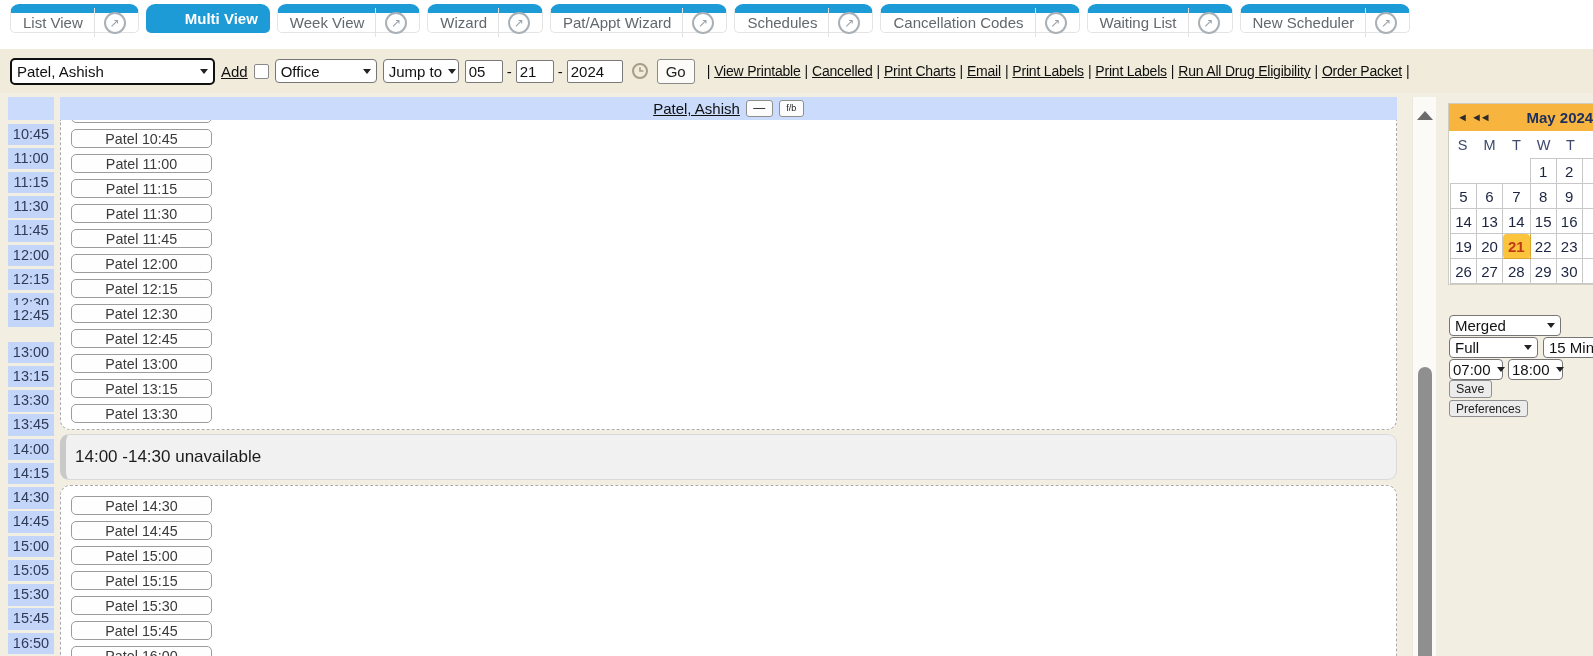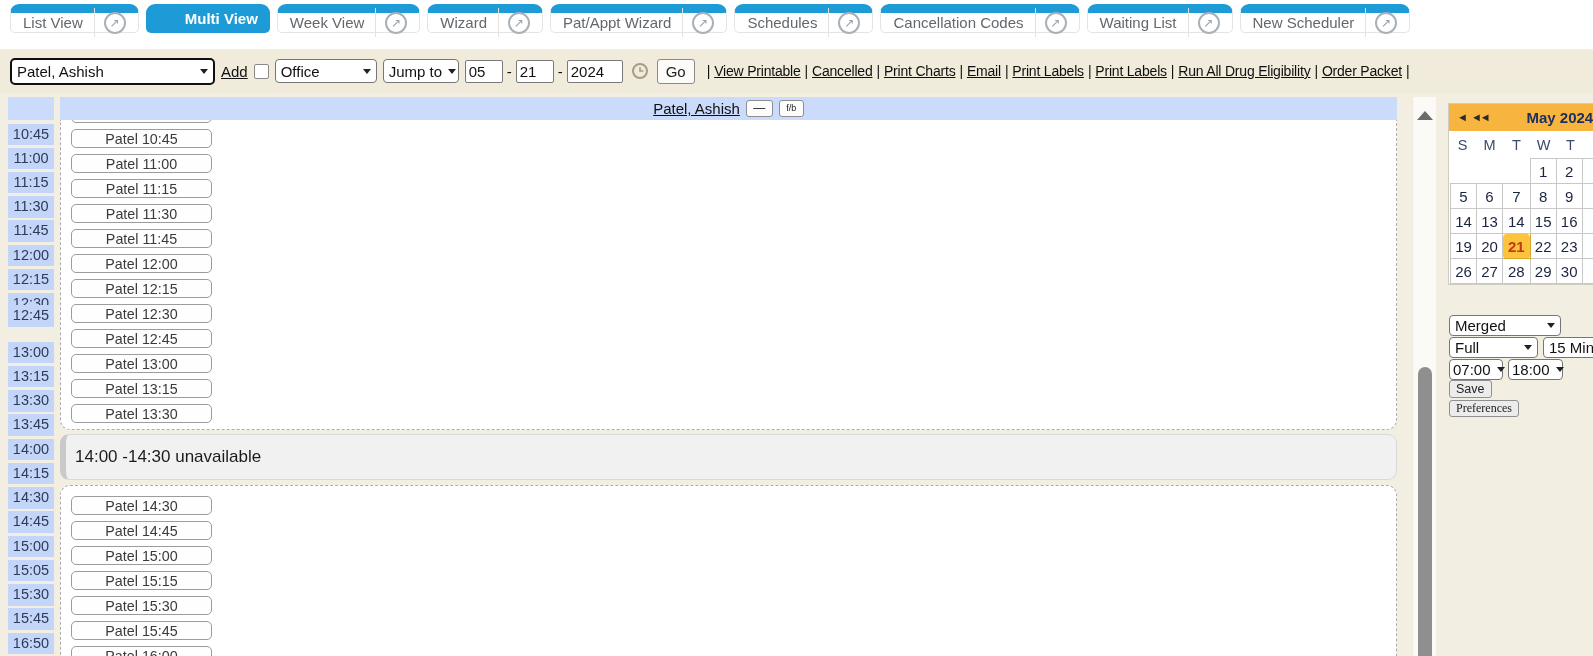--- a/index.html
+++ b/index.html
@@ -101,21 +101,21 @@
   .set-merged { position:absolute; top:315px; left:1449px; width:112px; height:21px; }
   .set-full   { position:absolute; top:337px; left:1449px; width:89px;  height:21px; }
   .set-int    { position:absolute; top:337px; left:1543px; width:100px; height:21px; }
   .set-start  { position:absolute; top:359px; left:1449px; width:54px;  height:21px; padding:0 3px; }
   .set-end    { position:absolute; top:359px; left:1508px; width:55px;  height:21px; padding:0 3px; }
   .btn-save   { position:absolute; top:380px; left:1449px; height:18px; padding:0 6px;
                 background:#ececec; border:1px solid #909090; border-radius:3px;
                 font-family:inherit; font-size:12.5px; color:#222; cursor:pointer; }
   .btn-prefs  { position:absolute; top:400px; left:1449px; height:17px; padding:0 6px;
                 background:#ececec; border:1px solid #909090; border-radius:3px;
-                font-family:Liberation Serif, serif; font-size:12px; color:#222; cursor:pointer; }
+                font-family:Liberation Sans, sans-serif; font-size:12px; color:#222; cursor:pointer; }
 </style>
 </head>
 <body>
 
 <div class="page">
 
   <div class="tabbar" id="tabbar">
       <div class="tab">
         <span class="tab-label">List View</span>
         <span class="tab-sep"></span>

